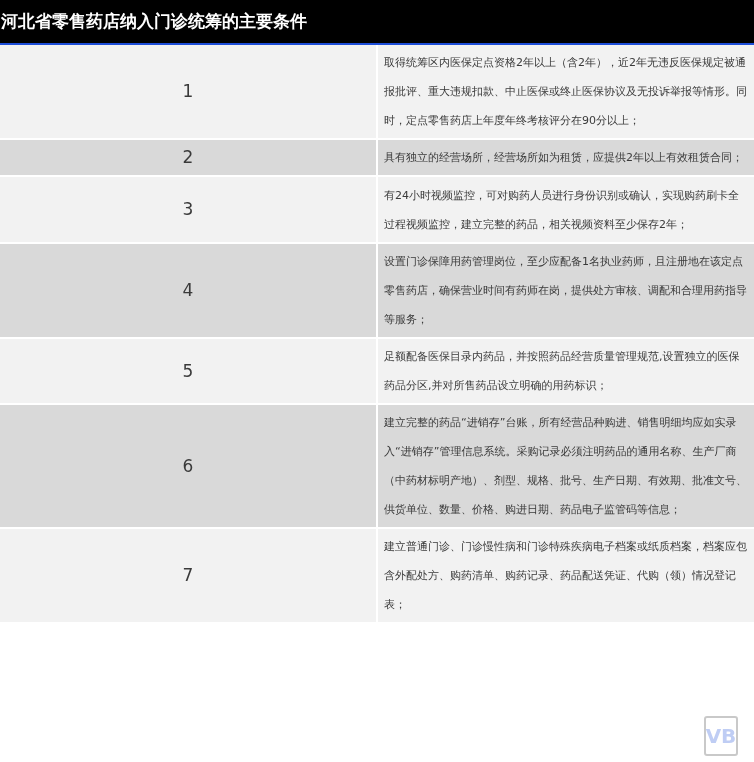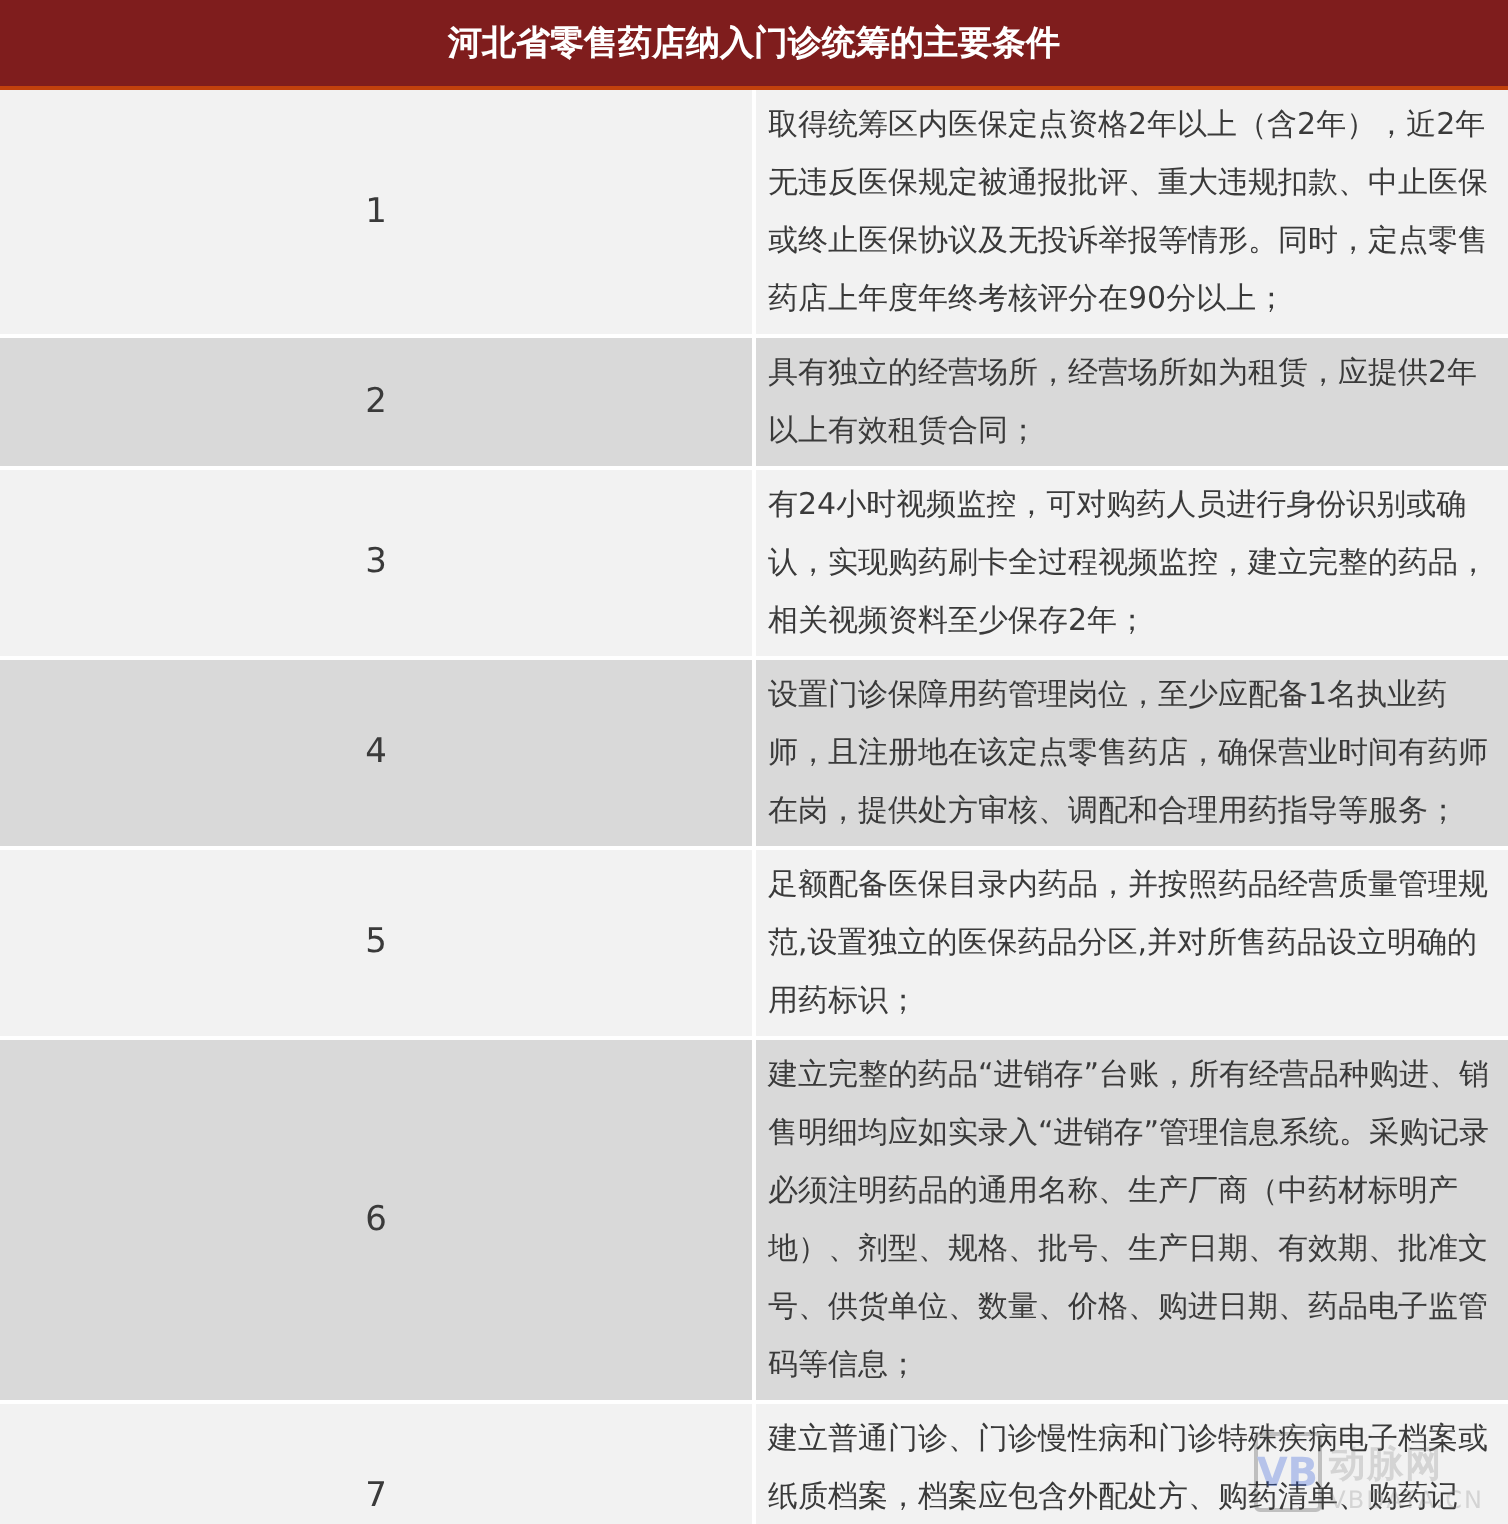--- a/index.html
+++ b/index.html
@@ -1,21 +1,21 @@
 <!DOCTYPE html>
 <html><head>
 <meta charset="utf-8">
 <style>
   html, body { margin: 0; padding: 0; background: #ffffff; }
   body { width: 754px; height: 762px; overflow: hidden; position: relative;
          font-family: "DejaVu Sans", "Liberation Sans", sans-serif; }
   .table { width: 754px; border-collapse: collapse; table-layout: fixed; }
-  .hdr { height: 41px; background: #7f1d1d; color: #ffffff; text-align: center;
-         font-size: 17px; font-weight: bold; border-bottom: 2px solid #c2410c; }
-  td { border: 2px solid #ffffff; color: #3a3a3a; font-size: 15px; line-height: 29px;
+  .hdr { height: 41px; background: #000000; color: #ffffff; text-align: left;
+         font-size: 17px; font-weight: bold; border-bottom: 2px solid #1d4ed8; }
+  td { border: 2px solid #ffffff; color: #3a3a3a; font-size: 11px; line-height: 29px;
        vertical-align: middle; padding: 3px 6px 3px 6px; }
   td.num { width: 50px; text-align: center; font-size: 17px; padding: 0; border-left: none; }
   td.txt { border-right: none; }
   tr.light td { background: #F2F2F2; }
   tr.dark td { background: #D9D9D9; }
   .watermark { position: absolute; right: 12px; bottom: 6px; display: flex; align-items: flex-end;
                opacity: 0.28; pointer-events: none; }
   .wm-logo { width: 30px; height: 36px; border: 2px solid #404040; border-radius: 3px;
              font: bold 20px "DejaVu Sans", sans-serif; color: #1d4ed8; display: flex;
              align-items: center; justify-content: center; margin-right: 4px; }
@@ -60,17 +60,13 @@
     <tr class="light" style="height:68px">
       <td class="num">7</td>
       <td class="txt">建立普通门诊、门诊慢性病和门诊特殊疾病电子档案或纸质档案，档案应包含外配处方、购药清单、购药记录、药品配送凭证、代购（领）情况登记表；</td>
     </tr>
 
   </tbody>
 </table>
 
 <div class="watermark">
   <div class="wm-logo">VB</div>
-  <div class="wm-text">
-    <span class="wm-cn">动脉网</span>
-    <span class="wm-en">VBDATA.CN</span>
-  </div>
 </div>
 
 </body></html>

